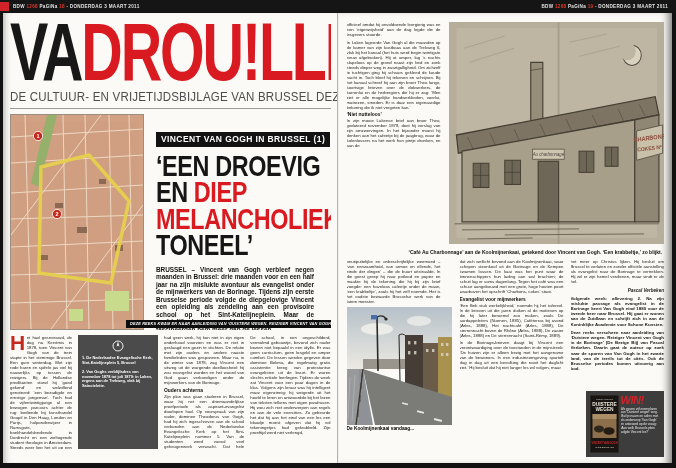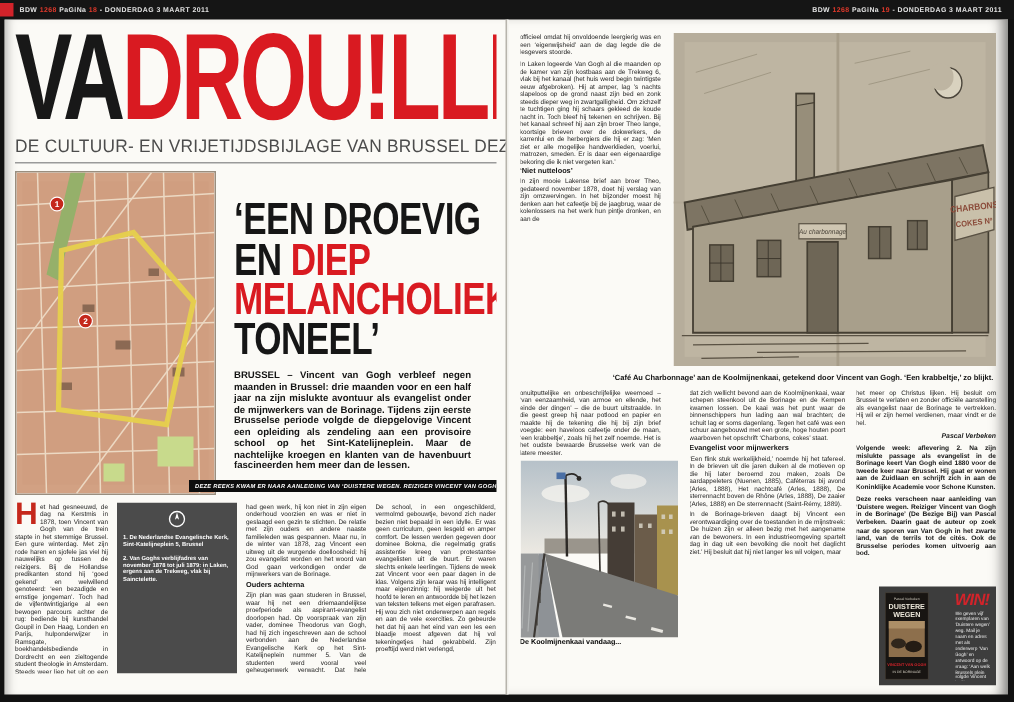--- a/index.html
+++ b/index.html
@@ -54,21 +54,21 @@
   .bcolA{width:106px;flex:0 0 auto;position:relative;}
   .bcolA .t{width:94px;}
   .photowrap{position:relative;width:105px;height:118px;margin-top:2px;}
   .photowrap svg{display:block;width:100%;height:100%;}
   .photocap{font-size:4.8px;font-weight:bold;margin-top:1.5px;}
   .bcolB{width:104px;flex:0 0 auto;}
   .bcolC{flex:1;display:flex;flex-direction:column;}
   .byline{font-size:4.6px;font-weight:bold;font-style:italic;text-align:right;margin:1px 0 3px;color:#222;}
   .note{font-size:4.4px;line-height:5.2px;font-weight:bold;text-align:justify;color:#161616;margin:0 0 3px;}
   
-  .winbox{margin-top:auto;margin-left:auto;width:78px;height:66px;background:#3d3d3d;padding:3.5px;display:flex;gap:18px;}
+  .winbox{margin-top:auto;margin-left:auto;width:78px;height:66px;background:#3d3d3d;padding:3.5px;display:flex;gap:2px;}
   .coverwrap{width:29px;height:58px;flex:0 0 auto;}
   .coverwrap svg{display:block;width:100%;height:100%;}
   .winright{flex:1;overflow:hidden;}
   .wintitle{font-size:11px;font-weight:bold;font-style:italic;color:#d2232a;letter-spacing:-.5px;line-height:11px;}
   .winbody{font-size:3.2px;line-height:3.9px;color:#ececec;text-align:left;margin-top:2px;}
 </style>
 </head>
 <body>
 
 <div class="stage">
@@ -138,20 +138,21 @@
               <text x="27" y="23" text-anchor="middle" font-size="5.5" font-weight="bold" fill="#fff">1</text>
             </g>
             <g>
               <circle cx="46" cy="99" r="4.6" fill="#c5281c" stroke="#ffffff" stroke-width=".8"></circle>
               <text x="46" y="101" text-anchor="middle" font-size="5.5" font-weight="bold" fill="#fff">2</text>
             </g>
           </svg>
         </div>
 
         <div class="feature">
+          <span class="kicker">VINCENT VAN GOGH IN BRUSSEL (1)</span>
           <div class="headline">
             <span>‘EEN DROEVIG</span><br>
             <span>EN </span><span class="red">DIEP</span><br>
             <span class="red">MELANCHOLIEK</span><br>
             <span>TONEEL’</span>
           </div>
           <div class="intro">BRUSSEL – Vincent van Gogh verbleef negen maanden in Brussel: drie maanden voor en een half jaar na zijn mislukte avontuur als evangelist onder de mijnwerkers van de Borinage. Tijdens zijn eerste Brusselse periode volgde de diepgelovige Vincent een opleiding als zendeling aan een provisoire school op het Sint-Katelijneplein. Maar de nachtelijke kroegen en klanten van de havenbuurt fascineerden hem meer dan de lessen.</div>
           <div class="seriesbar">DEZE REEKS KWAM ER NAAR AANLEIDING VAN ‘DUISTERE WEGEN. REIZIGER VINCENT VAN GOGH IN DE BORINAGE’ (DE BEZIGE BIJ)</div>
         </div>
       </div>

